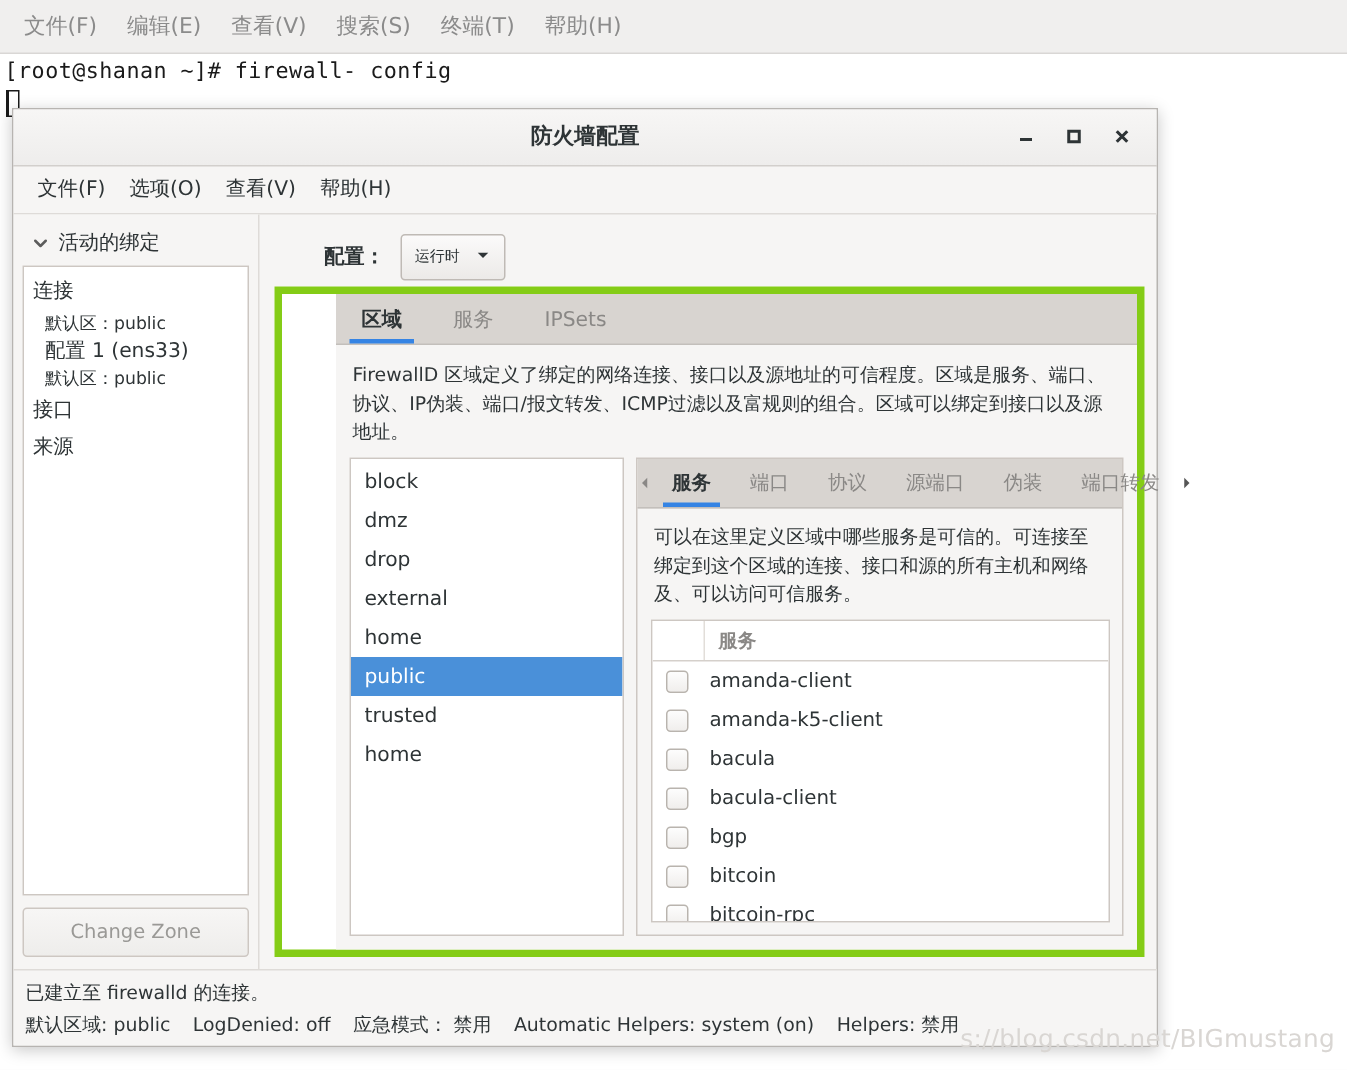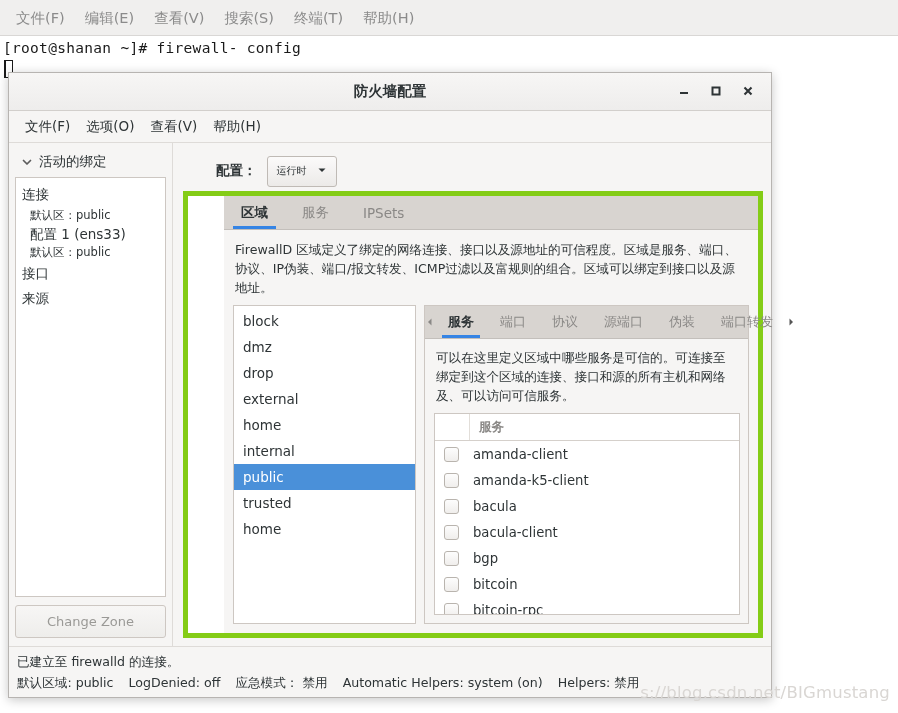--- a/index.html
+++ b/index.html
@@ -542,21 +542,20 @@
             <div class="desc">FirewallD 区域定义了绑定的网络连接、接口以及源地址的可信程度。区域是服务、端口、协议、IP伪装、端口/报文转发、ICMP过滤以及富规则的组合。区域可以绑定到接口以及源地址。</div>
 
             <div class="split">
 
               <div class="zone-list">
                 <div class="zone-item">block</div>
                 <div class="zone-item">dmz</div>
                 <div class="zone-item">drop</div>
                 <div class="zone-item">external</div>
                 <div class="zone-item">home</div>
-                <div class="zone-item">internal</div>
                 <div class="zone-item selected">public</div>
                 <div class="zone-item">trusted</div>
                 <div class="zone-item">home</div>
               </div>
 
               <div class="inner-notebook">
                 <div class="inner-tabstrip">
                   <div class="arrow-tab">
                     <svg width="10" height="10" viewBox="0 0 10 10">
                         <path d="M6.5 1.5 L3 5 L6.5 8.5" fill="#8a8886"></path>

